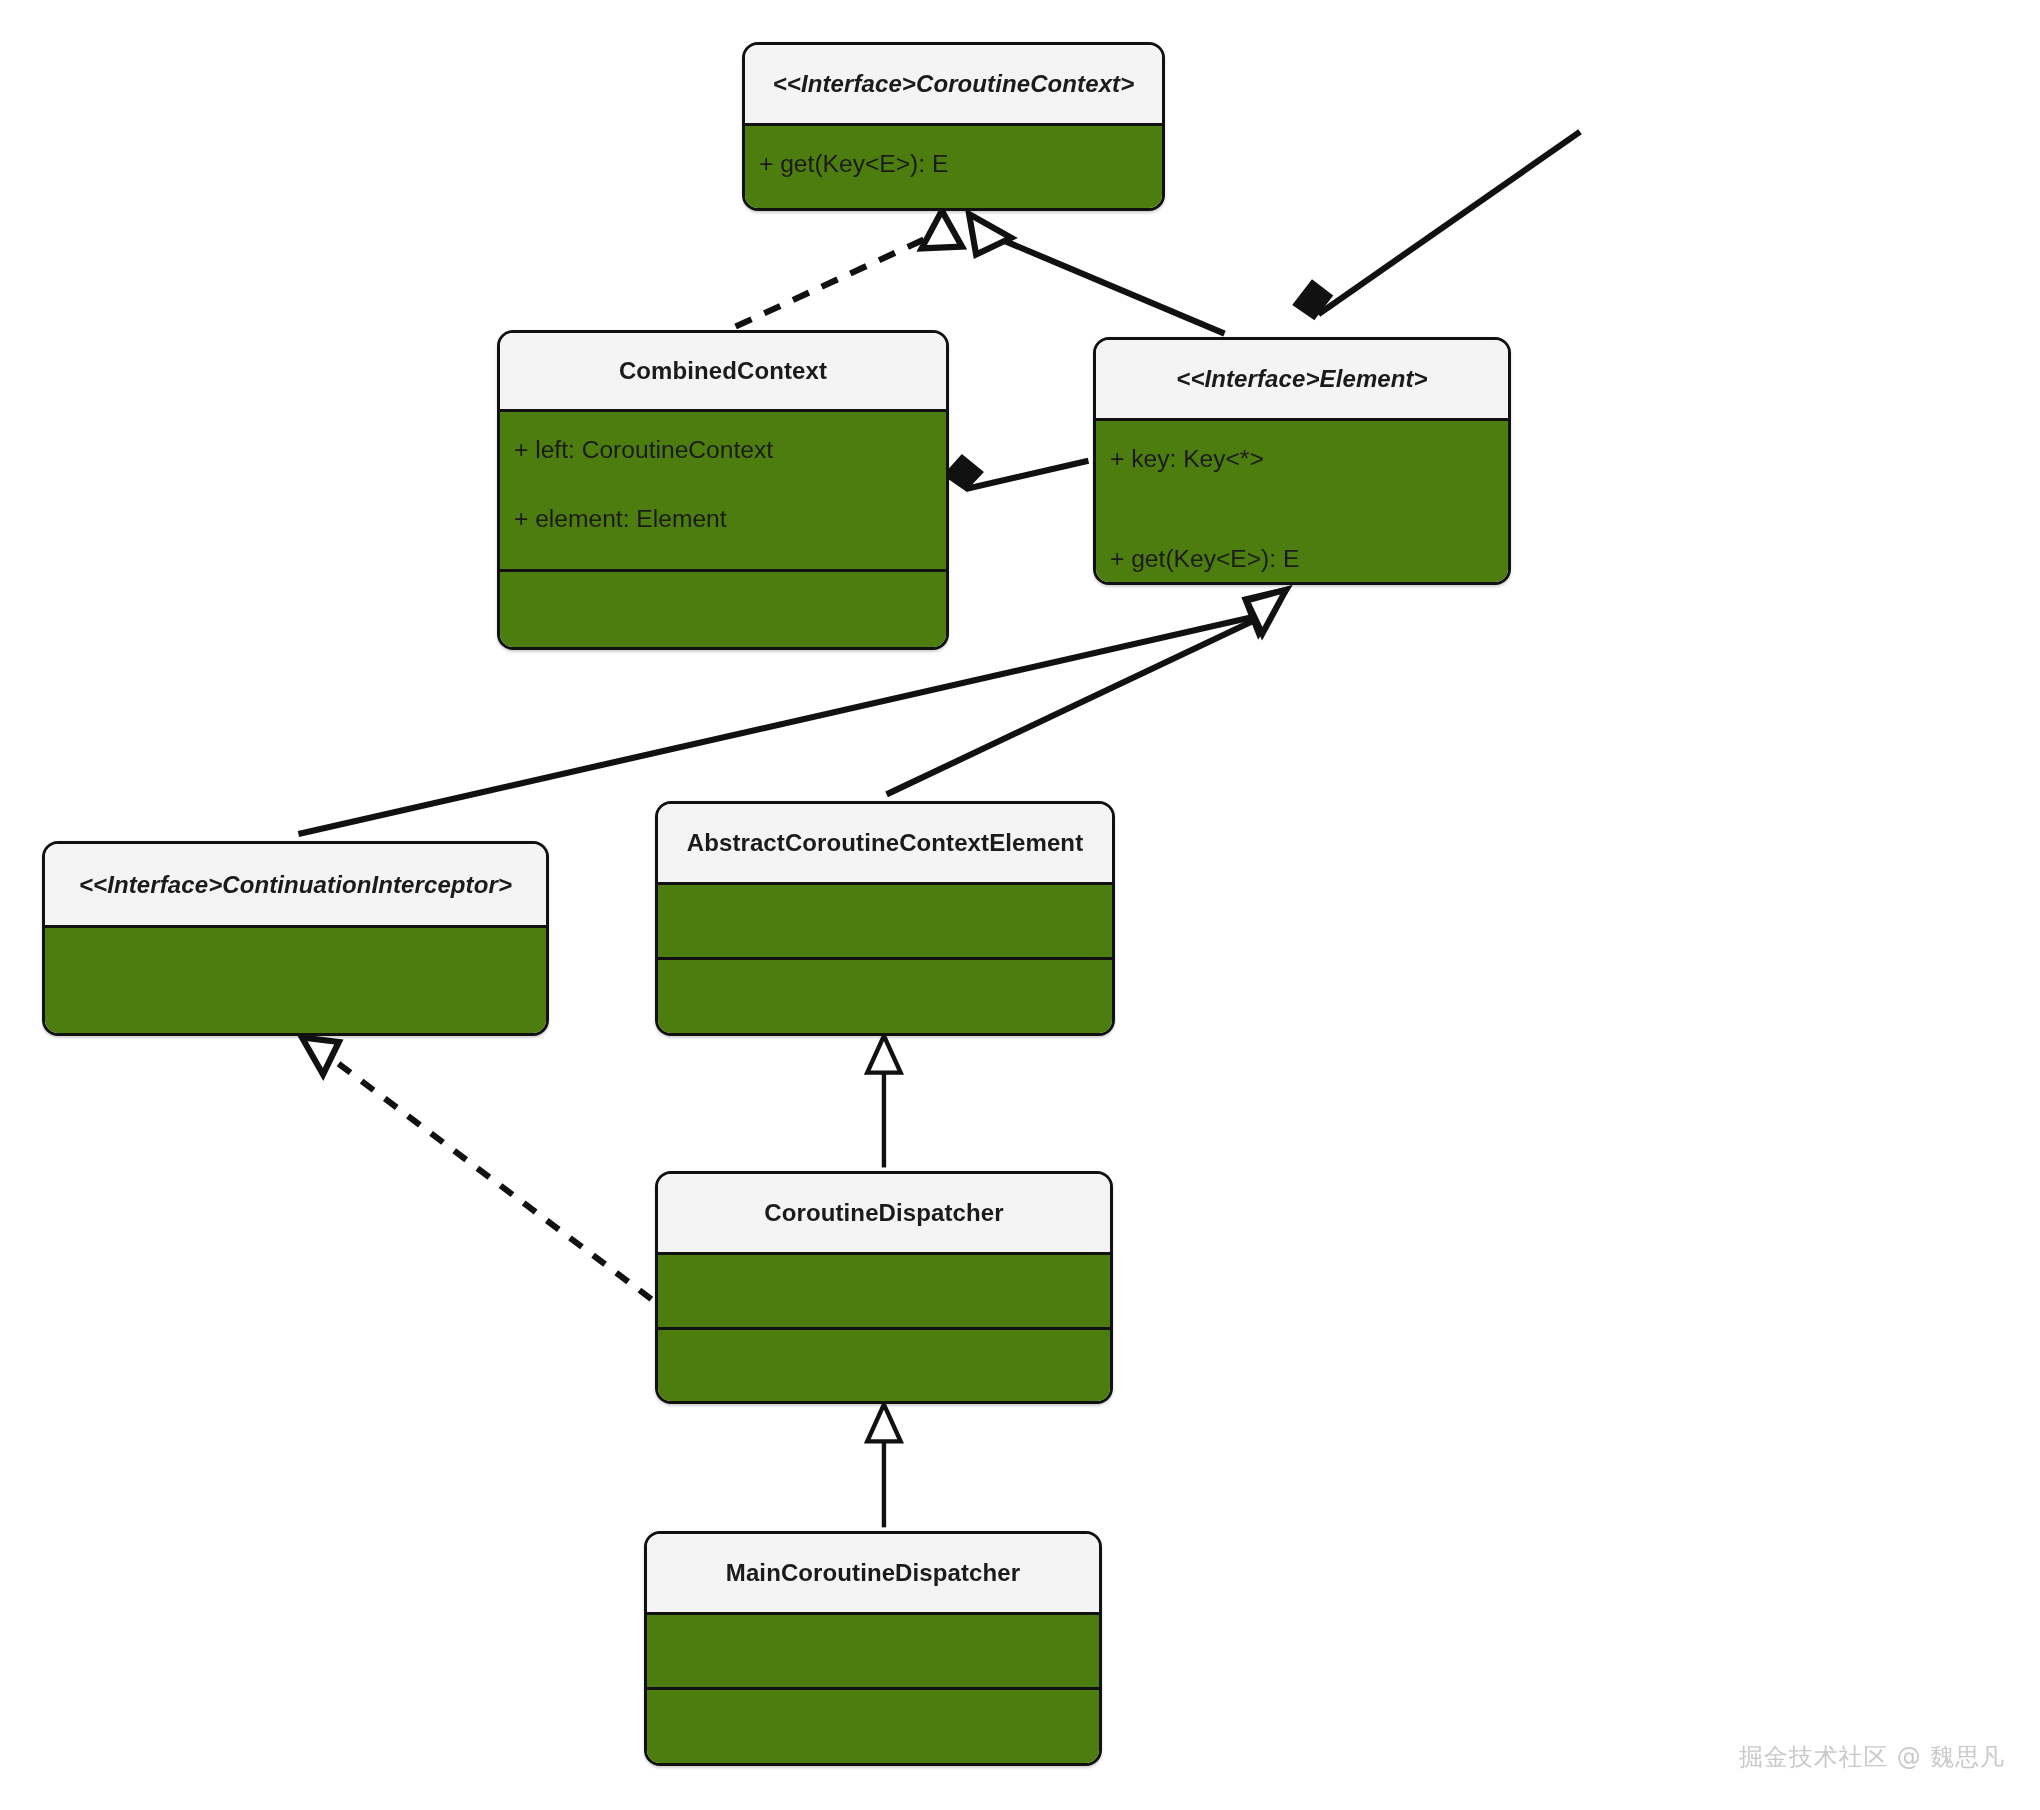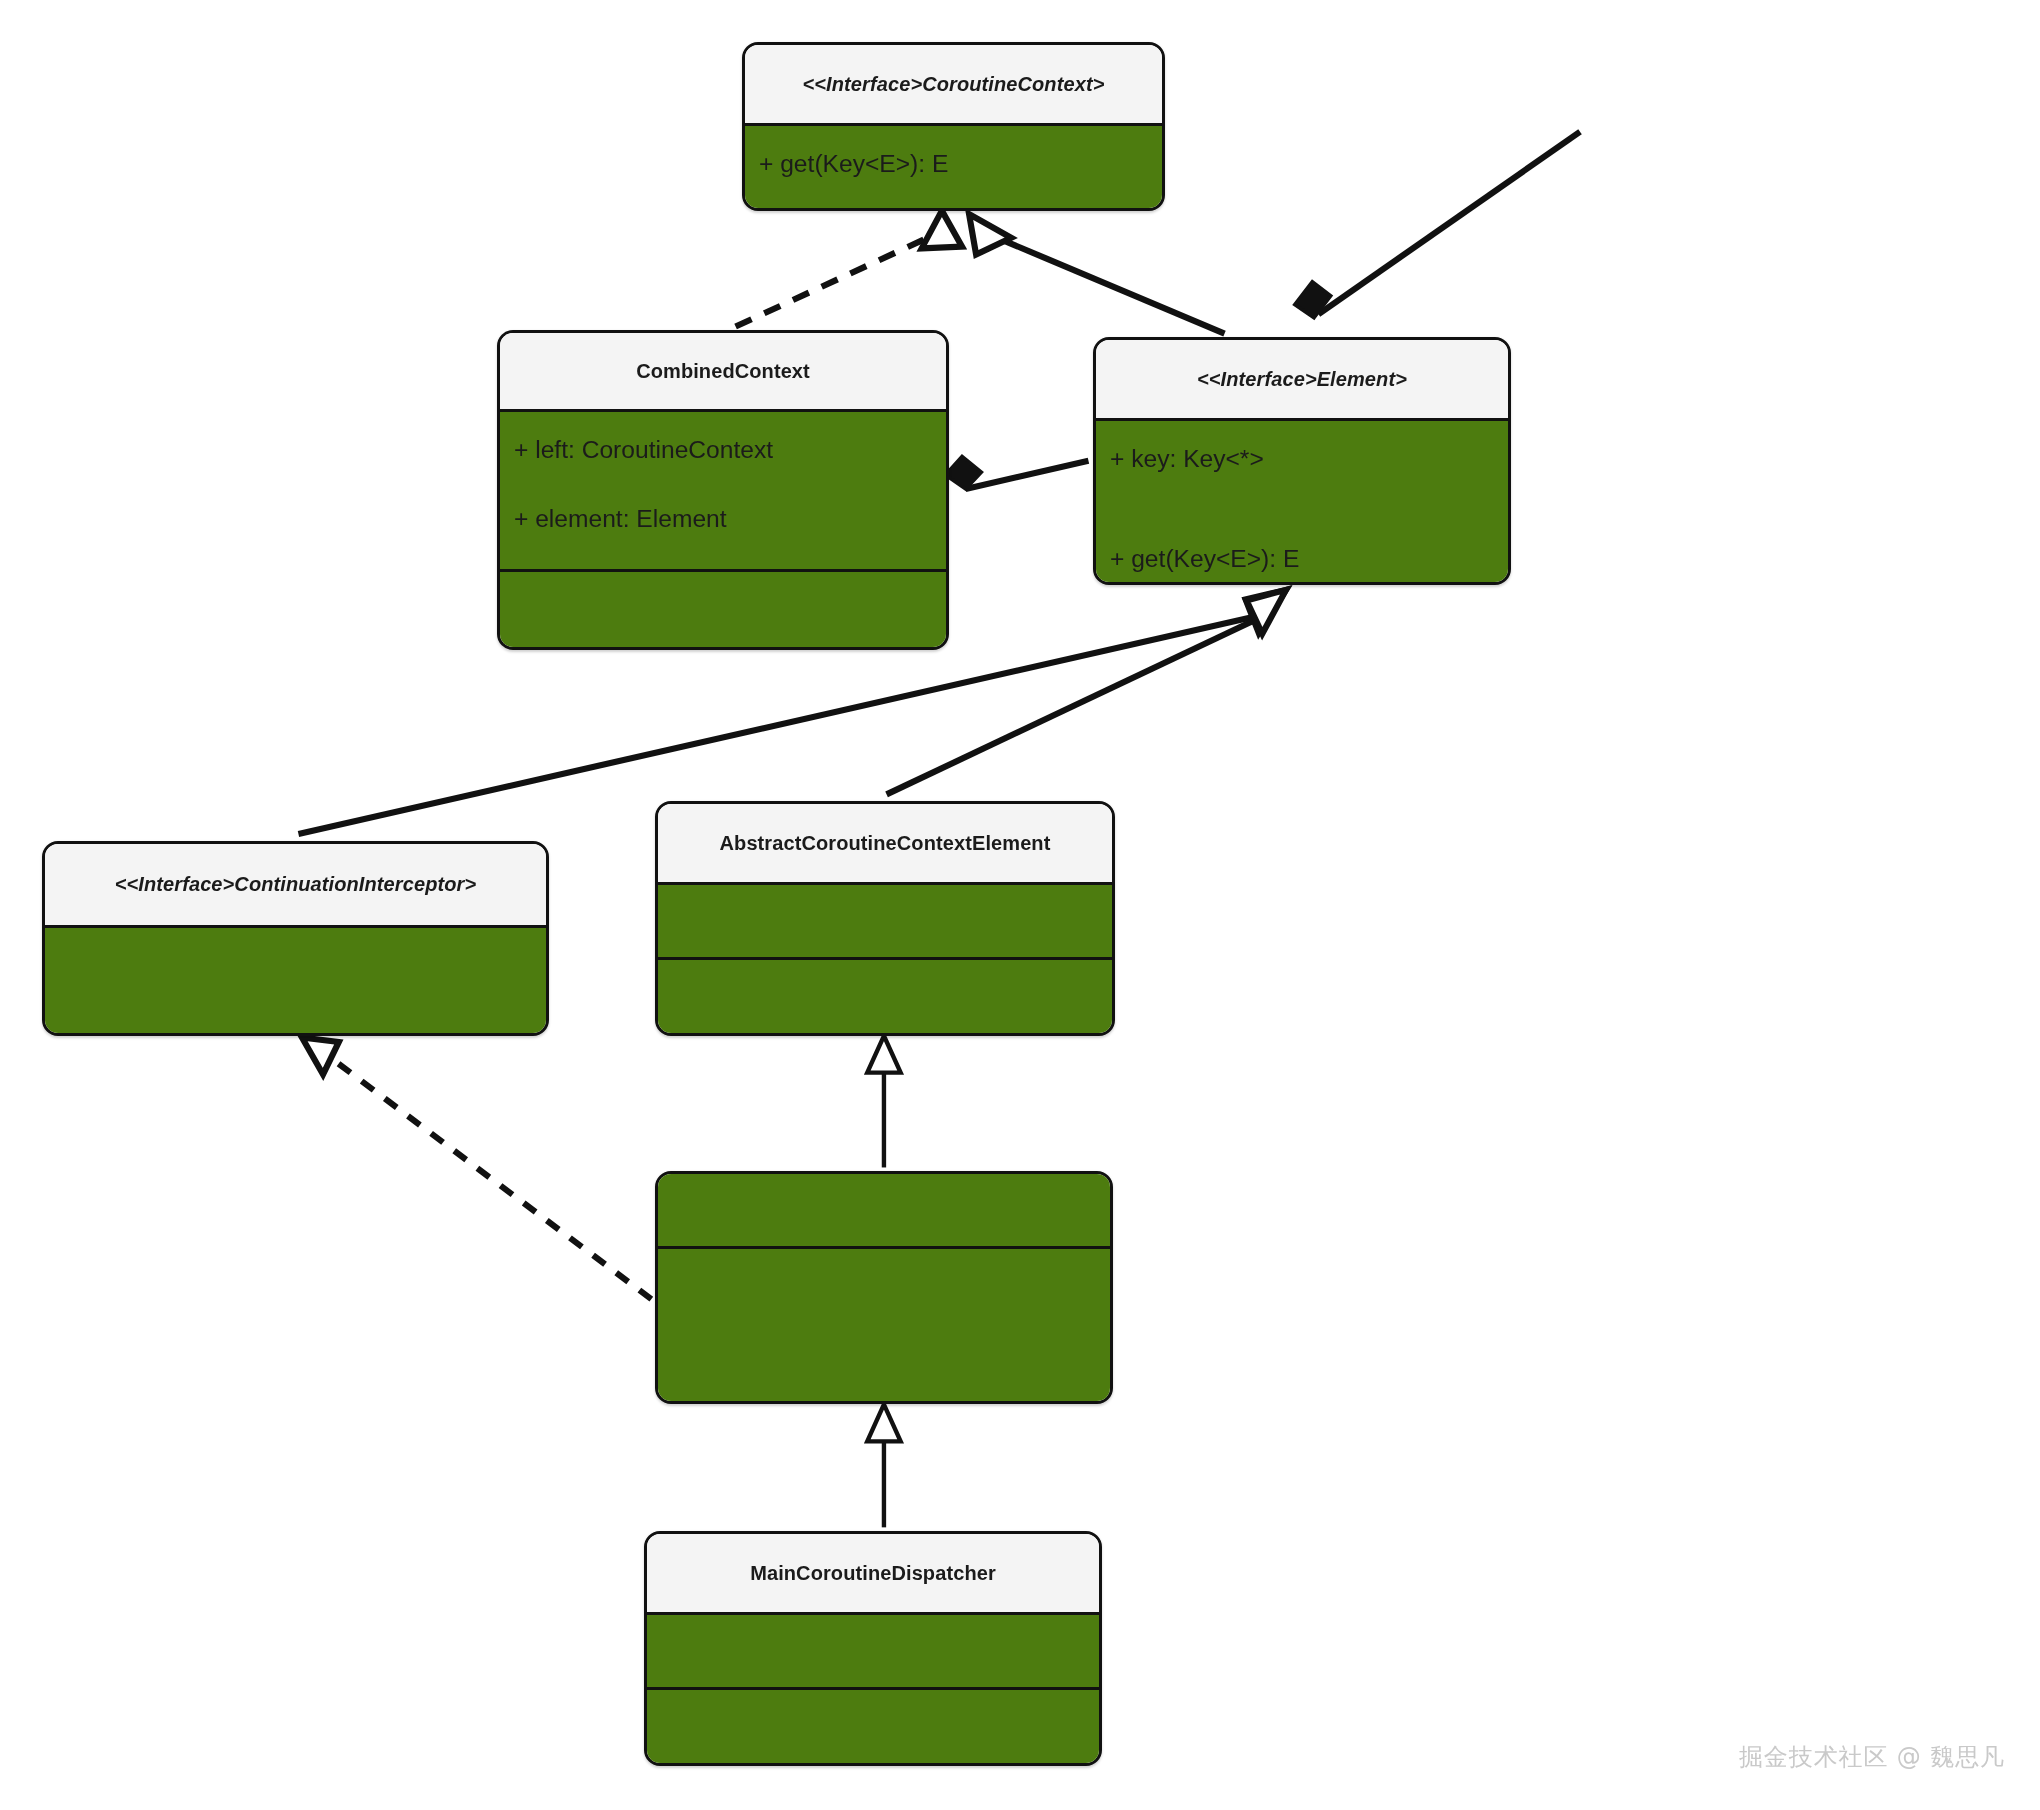--- a/index.html
+++ b/index.html
@@ -40,21 +40,21 @@
   .uml-header {
     background: #f4f4f4;
     display: flex;
     align-items: center;
     justify-content: center;
     box-sizing: border-box;
     border-bottom: 3.5px solid #111111;
     padding: 0 12.3px;
   }
   .uml-header .title {
-    font-size: 20px;
+    font-size: 24px;
     font-weight: bold;
     color: #1b1b1b;
     text-align: center;
     white-space: nowrap;
     letter-spacing: 0.1px;
   }
   .uml-header.iface .title {
     font-style: italic;
   }
   .uml-compartment {
@@ -181,20 +181,23 @@
 
   <div class="uml-box" style="left:655px; top:801px; width:460px; height:235px;">
     <div class="uml-header" style="height:81px;">
       <span class="title">AbstractCoroutineContextElement</span>
     </div>
     <div class="uml-compartment divided" style="height:75px;"></div>
     <div class="uml-compartment" style="flex:1 1 auto;"></div>
   </div>
 
   <div class="uml-box" style="left:655px; top:1171px; width:458px; height:233px;">
+    <div class="uml-header" style="height:81px;">
+      <span class="title">CoroutineDispatcher</span>
+    </div>
     <div class="uml-compartment divided" style="height:75px;"></div>
     <div class="uml-compartment" style="flex:1 1 auto;"></div>
   </div>
 
   <div class="uml-box" style="left:644px; top:1531px; width:458px; height:235px;">
     <div class="uml-header" style="height:81px;">
       <span class="title">MainCoroutineDispatcher</span>
     </div>
     <div class="uml-compartment divided" style="height:75px;"></div>
     <div class="uml-compartment" style="flex:1 1 auto;"></div>

